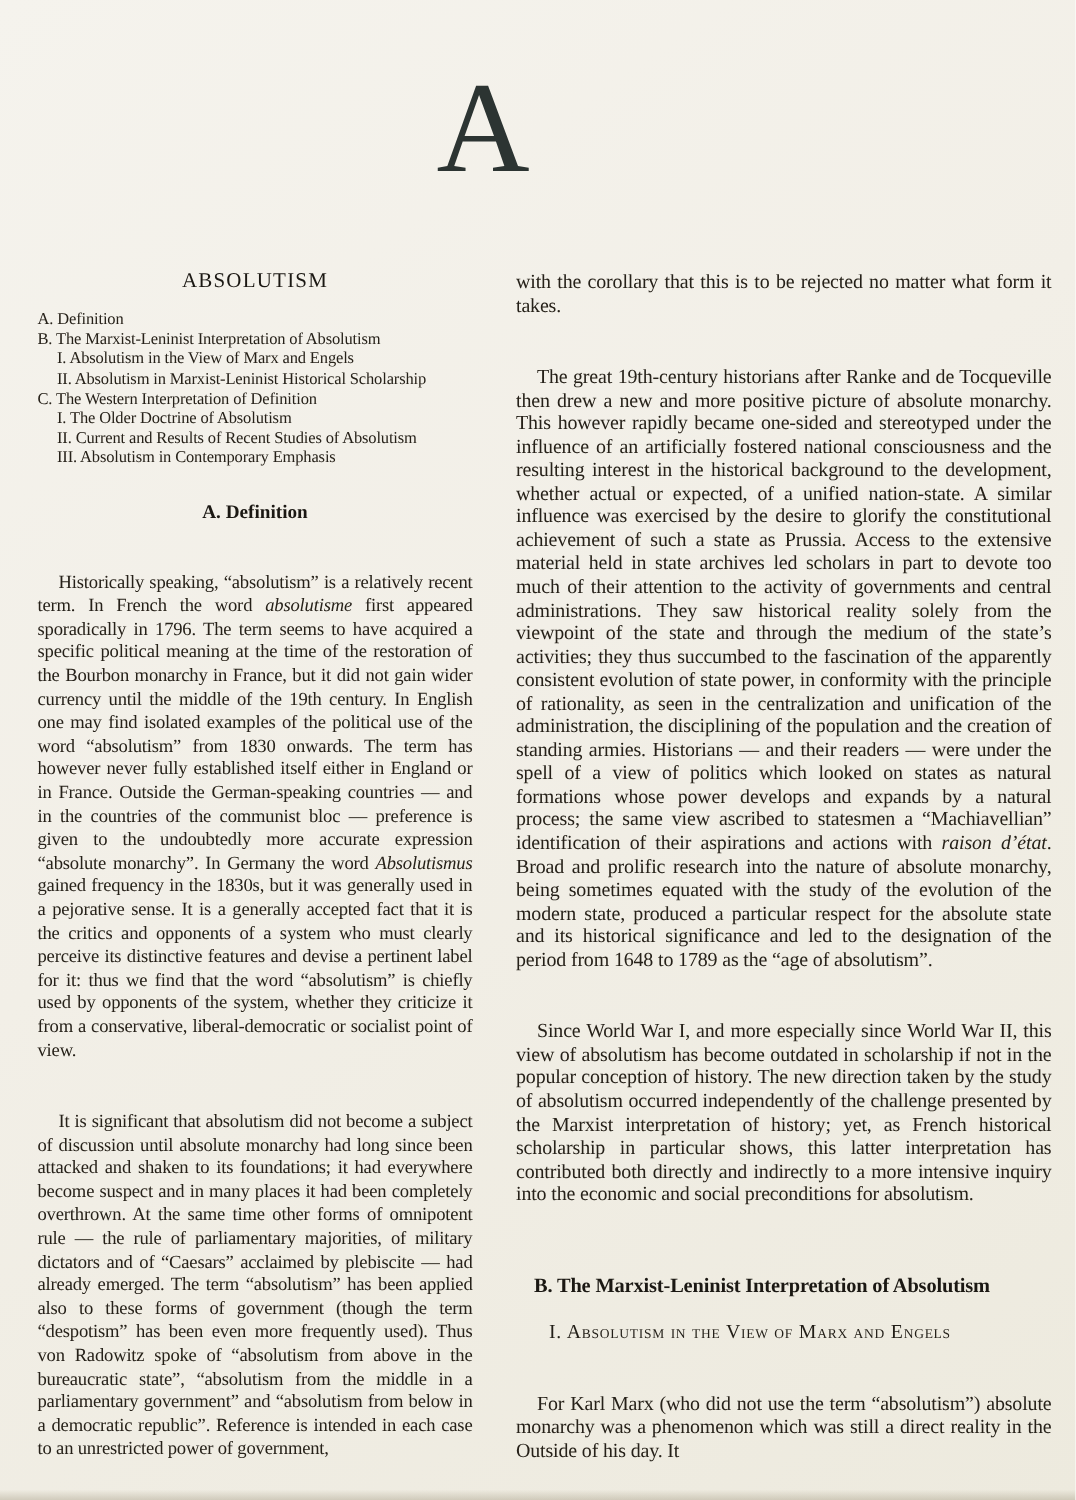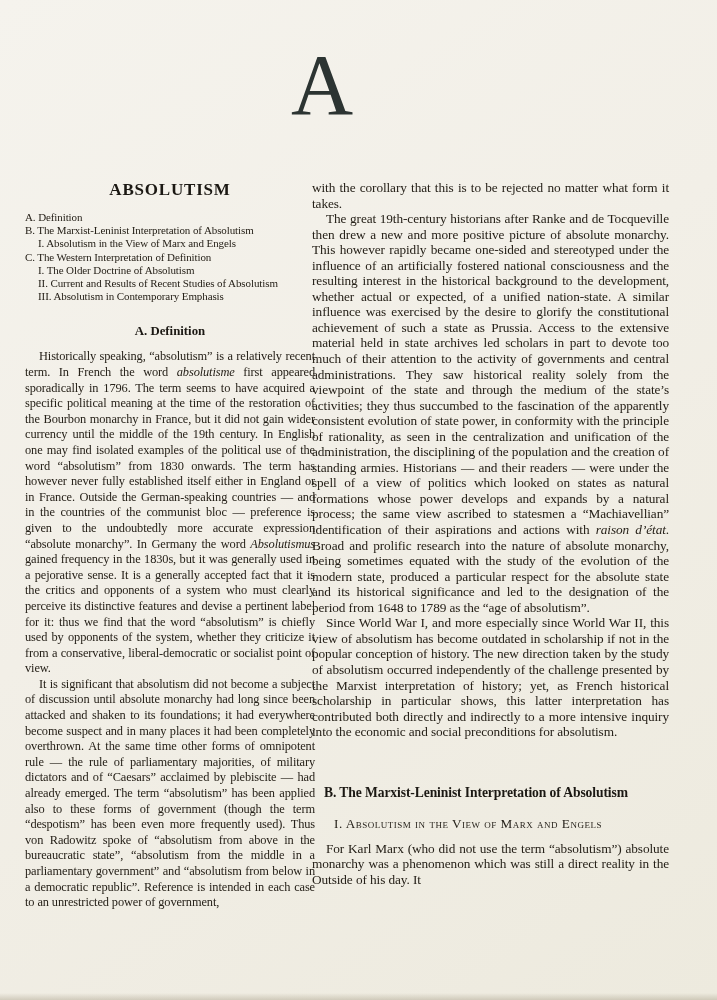--- a/index.html
+++ b/index.html
@@ -12,40 +12,40 @@
   .scan-edge-bottom {
     position:absolute; left:0; bottom:0; width:100%; height:7px;
     background:linear-gradient(to bottom, rgba(150,140,115,0), rgba(150,140,115,0.35));
   }
   .drop-letter {
     position:absolute; left:291px; top:42px;
     font-size:86px; line-height:1; color:#2c3432; font-weight:400;
   }
   .col { position:absolute; top:180px; }
   .col-left  { left:25px;  width:290px; }
-  .col-right { left:312px; width:357px; }
+  .col-right { left:344px; width:357px; }
 
   .entry-title {
     margin:0; text-align:center;
-    font-size:17px; font-weight:bold; letter-spacing:0.8px; color:#1b1813;
+    font-size:14px; font-weight:normal; letter-spacing:0.8px; color:#1b1813;
   }
   .toc { margin-top:11px; font-size:11px; line-height:13.2px; letter-spacing:-0.1px; }
   .toc-item { text-align:justify; }
   .toc-item.lvl1 { padding-left:13px; }
 
   .section-heading {
     text-align:center; font-weight:bold; font-size:12.8px;
     margin:21px 0 10px 0; color:#1b1813;
   }
   .body-text p.para {
     margin:0; text-align:justify;
   }
   .col-left .body-text { font-size:12.4px; line-height:15.6px; letter-spacing:-0.12px; }
   .col-right .body-text { font-size:13.3px; line-height:15.55px; letter-spacing:-0.1px; }
-  .body-text p.indent { text-indent:14px; }
+  .body-text p.indent { text-indent:14px;margin-top:32px; }
   .body-text em { font-style:italic; }
 
   .heading-b {
     margin:45px 0 0 12px; font-weight:bold; font-size:13.6px; color:#1b1813;
     letter-spacing:-0.1px;
   }
   .subsection-heading {
     margin:15px 0 0 22px; font-variant:small-caps; font-size:13.2px;
     letter-spacing:0.5px; font-weight:400; color:#221e17;
   }
@@ -58,20 +58,21 @@
 
   <div class="drop-letter">A</div>
 
   <div class="col col-left">
     <h1 class="entry-title">ABSOLUTISM</h1>
 
     <div class="toc">
         <div class="toc-item lvl0">A. Definition</div>
         <div class="toc-item lvl0">B. The Marxist-Leninist Interpretation of Absolutism</div>
         <div class="toc-item lvl1">I. Absolutism in the View of Marx and Engels</div>
+        <div class="toc-item lvl1">II. Absolutism in Marxist-Leninist Historical Scholarship</div>
         <div class="toc-item lvl0">C. The Western Interpretation of Definition</div>
         <div class="toc-item lvl1">I. The Older Doctrine of Absolutism</div>
         <div class="toc-item lvl1">II. Current and Results of Recent Studies of Absolutism</div>
         <div class="toc-item lvl1">III. Absolutism in Contemporary Emphasis</div>
       </div>
 
     <h2 class="section-heading">A. Definition</h2>
 
     <div class="body-text">
         <p class="para indent"><span>Historically speaking, “absolutism” is a relatively recent term. In French the word </span><em>absolutisme</em><span> first appeared sporadically in 1796. The term seems to have acquired a specific political meaning at the time of the restoration of the Bourbon monarchy in France, but it did not gain wider currency until the middle of the 19th century. In English one may find isolated examples of the political use of the word “absolutism” from 1830 onwards. The term has however never fully established itself either in England or in France. Outside the German-speaking countries — and in the countries of the communist bloc — preference is given to the undoubtedly more accurate expression “absolute monarchy”. In Germany the word </span><em>Absolutismus</em><span> gained frequency in the 1830s, but it was generally used in a pejorative sense. It is a generally accepted fact that it is the critics and opponents of a system who must clearly perceive its distinctive features and devise a pertinent label for it: thus we find that the word “absolutism” is chiefly used by opponents of the system, whether they criticize it from a conservative, liberal-democratic or socialist point of view.</span></p>

